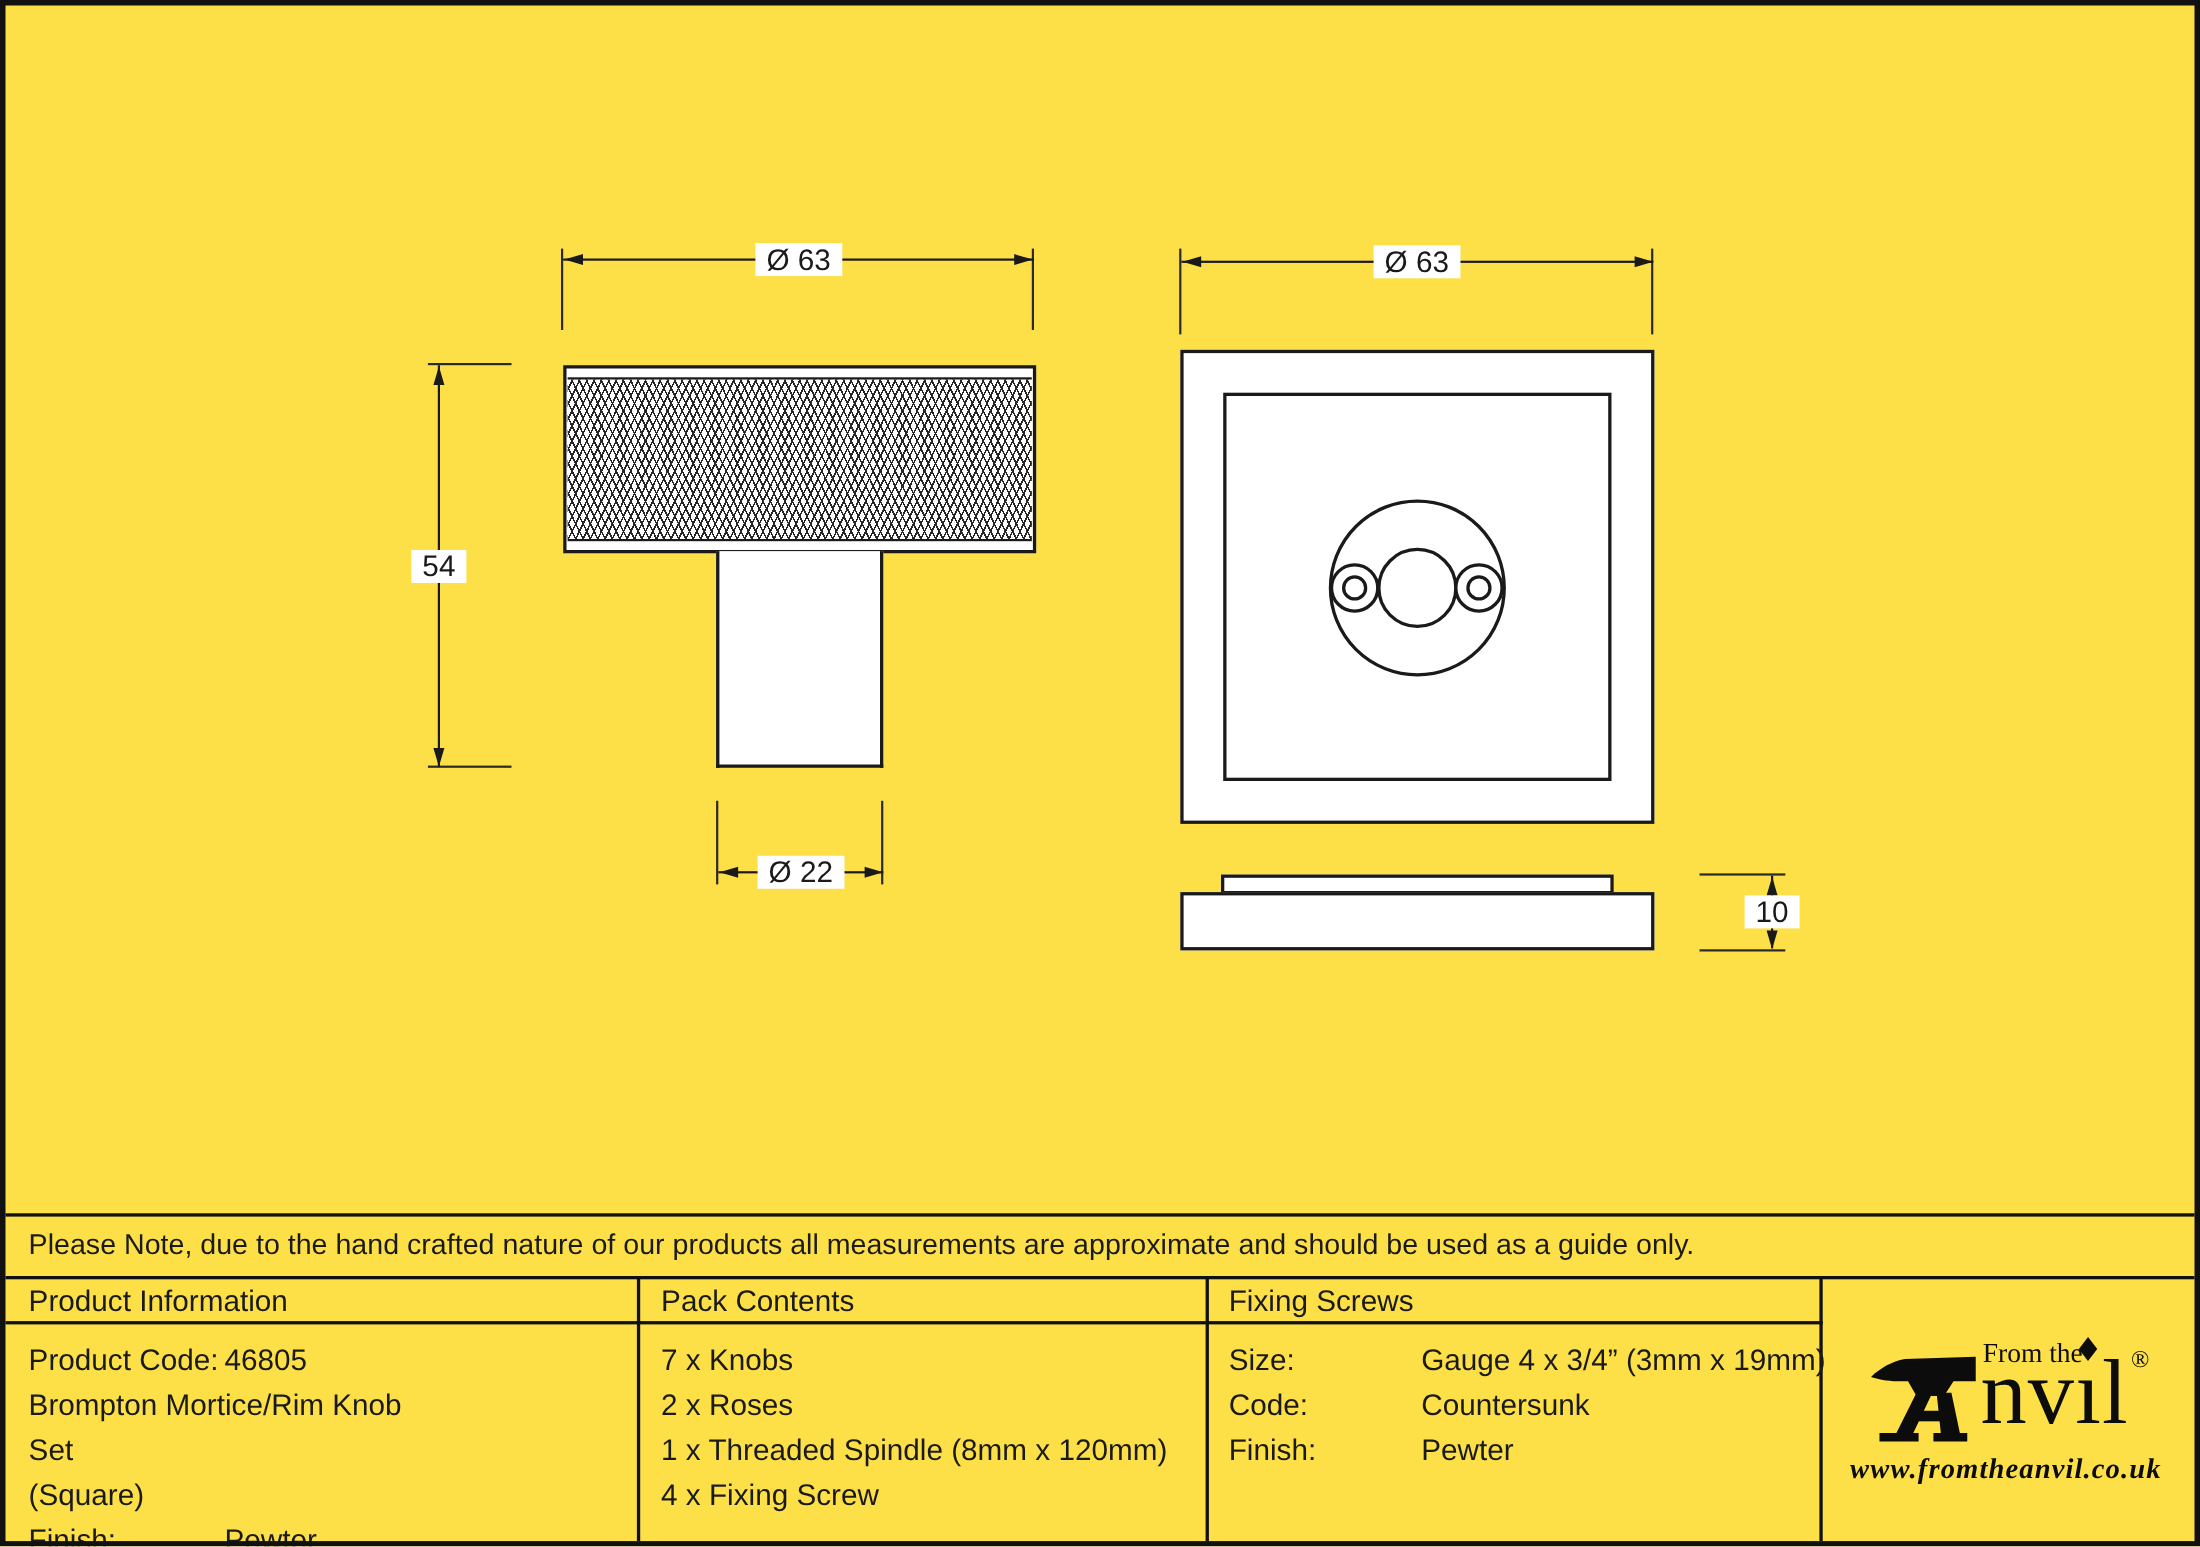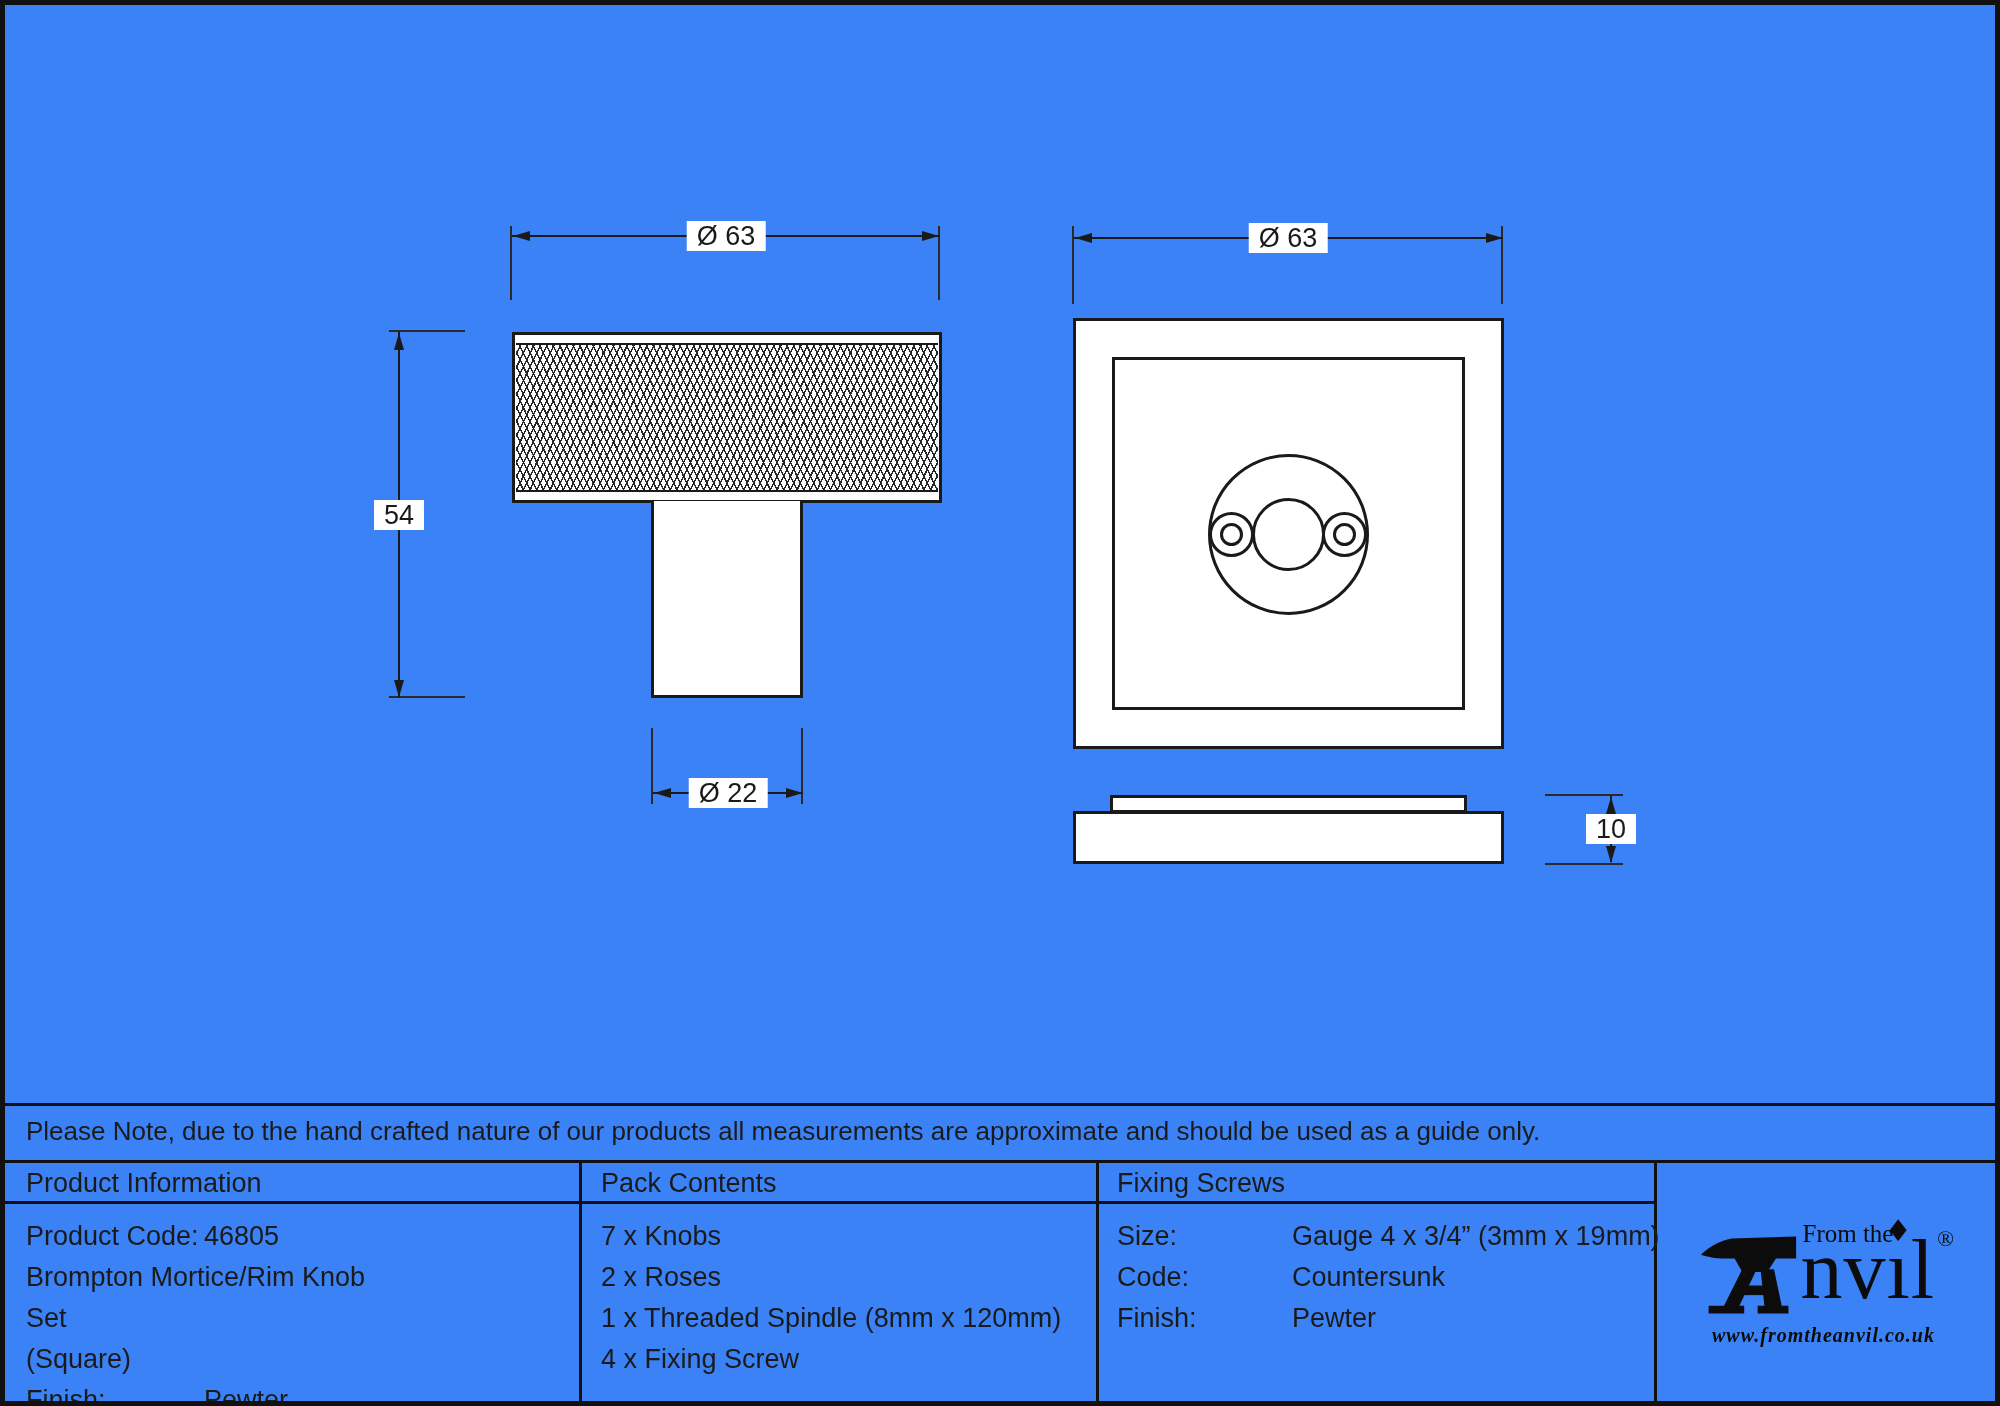--- a/index.html
+++ b/index.html
@@ -1,16 +1,16 @@
 <!DOCTYPE html>
 <html><head>
 <meta charset="utf-8">
 <style>
   html,body{margin:0;padding:0;background:#e8e8e8;}
-  .page{position:relative;width:2000px;height:1406px;background:#3b82f6;overflow:hidden;
+  .page{position:relative;width:2000px;height:1406px;background:#fde047;overflow:hidden;
         font-family:"Liberation Sans","DejaVu Sans",sans-serif;color:#1a1a1a;}
   .page-border{position:absolute;inset:0;border:5px solid #111;pointer-events:none;}
 
   
   .vline{position:absolute;width:2px;background:#2a2a2a;}
   .hline{position:absolute;height:2px;background:#2a2a2a;}
   .dimline-h{position:absolute;height:2px;background:#1a1a1a;}
   .dimline-v{position:absolute;width:2px;background:#1a1a1a;}
   .arr{position:absolute;width:0;height:0;}
   .arr.left{border-top:5px solid transparent;border-bottom:5px solid transparent;border-right:17px solid #1a1a1a;}
@@ -52,21 +52,21 @@
   .logo-anvil{position:absolute;left:0;top:12px;}
   .logo-right{position:absolute;left:102px;top:0;width:160px;height:104px;
               font-family:"Liberation Serif","DejaVu Serif",serif;}
   .logo-fromthe{position:absolute;left:2px;top:2px;font-size:25px;white-space:nowrap;color:#0c0c0c;}
   .logo-nvil{position:absolute;left:0;top:0;font-size:84px;line-height:104px;color:#0c0c0c;letter-spacing:1px;}
   .i-wrap{position:relative;display:inline-block;}
   .i-dot{position:absolute;left:50%;top:-2px;transform:translateX(-50%);
          font-size:30px;line-height:30px;font-family:"DejaVu Sans",sans-serif;}
   .reg{position:absolute;top:10px;margin-left:2px;font-size:22px;line-height:22px;}
   .logo-url{margin-top:2px;font-family:"Liberation Serif","DejaVu Serif",serif;
-            font-style:italic;font-weight:bold;font-size:20px;color:#0c0c0c;letter-spacing:1px;}
+            font-style:italic;font-weight:bold;font-size:26px;color:#0c0c0c;letter-spacing:1px;}
 </style>
 </head>
 <body>
 
 <div class="page">
 
   <div class="vline" style="left:510px;top:226px;height:74px;"></div>
   <div class="vline" style="left:938px;top:226px;height:74px;"></div>
   <div class="dimline-h" style="left:512px;top:235px;width:428px;"></div>
   <div class="arr left" style="left:513px;top:231px;"></div>

